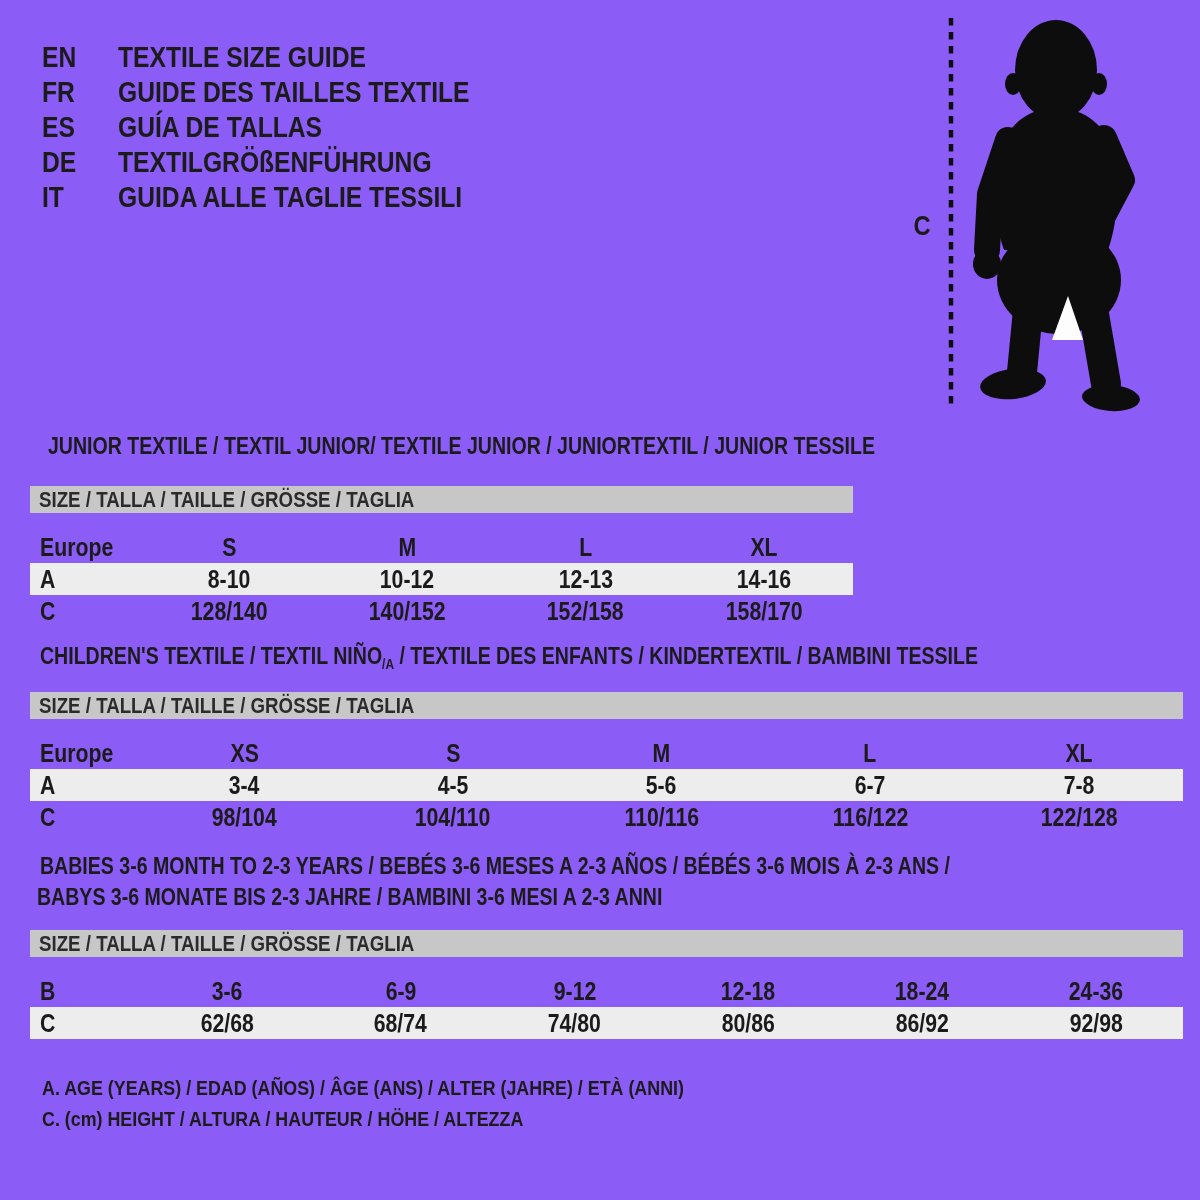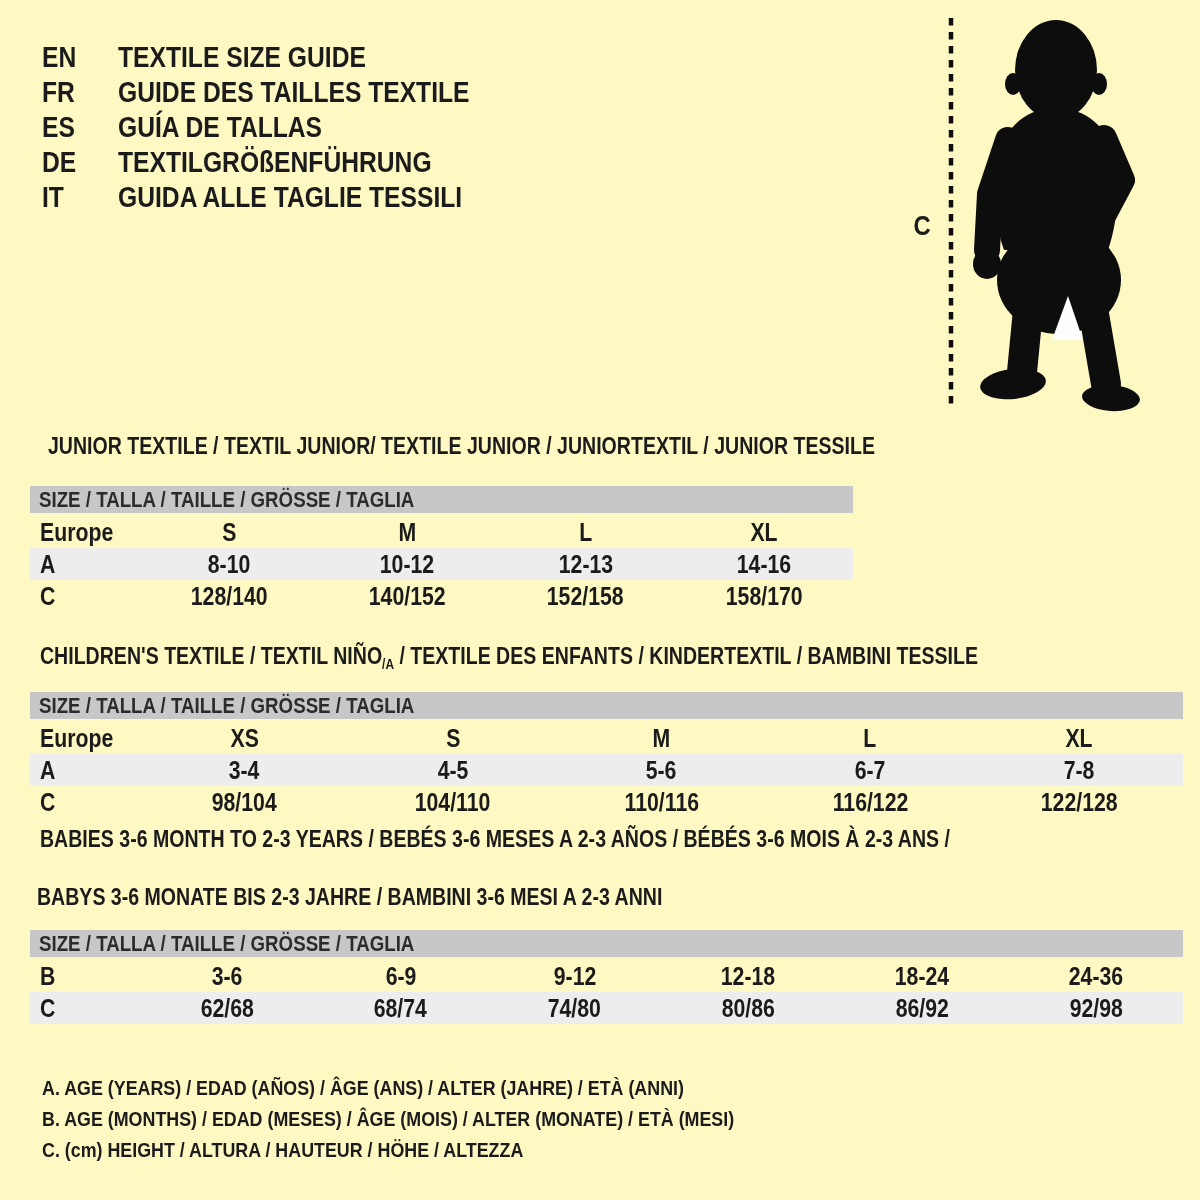--- a/index.html
+++ b/index.html
@@ -1,17 +1,17 @@
 <!DOCTYPE html>
 <html><head>
 <meta charset="utf-8">
 <style>
   html,body { margin:0; padding:0; }
   body { font-family:"Liberation Sans", sans-serif; font-weight:700; color:#1b1b1b; }
-  #canvas { position:relative; width:1200px; height:1200px; background:#fef9c3; overflow:hidden; }
+  #canvas { position:relative; width:1200px; height:1200px; background:#8b5cf6; overflow:hidden; }
 
   
   .cond { display:inline-block; transform:scaleX(0.85); transform-origin:50% 50%; white-space:nowrap; }
   .condL { transform-origin:0 50%; }
 
   
   .lang-block { position:absolute; left:42px; top:40px; }
   .lang-row { display:flex; height:35px; align-items:center; font-size:29px; }
   .lang-code { width:76px; }
 
@@ -19,21 +19,21 @@
   .dash-line { position:absolute; left:946px; top:14px; }
   .measure-c { position:absolute; left:912px; top:210px; font-size:28px; }
   .baby-svg { position:absolute; left:956px; top:12px; }
 
   
   .sec-title { position:absolute; font-size:23px; }
   .sub-a { font-size:14px; vertical-align:-5px; }
 
   
   .tblwrap { position:absolute; }
-  .tbl-head { height:27px; background:#c7c7c7; display:flex; align-items:center; padding-left:9px; font-size:22px; color:#2b2b2b; margin-bottom:3px; }
+  .tbl-head { height:27px; background:#c7c7c7; display:flex; align-items:center; padding-left:9px; font-size:22px; color:#2b2b2b; margin-bottom:18px; }
   .tbody { display:table; width:100%; table-layout:fixed; border-collapse:collapse; font-size:25px; }
   .trow { display:table-row; }
   .trow.alt { background:#ededed; }
   .tcell { display:table-cell; height:32px; text-align:center; vertical-align:middle; }
   .tcell.label { width:100px; text-align:left; padding-left:10px; }
 
   
   .footnotes { position:absolute; left:42px; top:1072px; font-size:21px; }
   .footnote-line { height:31px; display:flex; align-items:center; }
 </style>
@@ -154,21 +154,21 @@
         <div class="tcell label"><span class="cond condL">C</span></div>
         <div class="tcell"><span class="cond">98/104</span></div>
         <div class="tcell"><span class="cond">104/110</span></div>
         <div class="tcell"><span class="cond">110/116</span></div>
         <div class="tcell"><span class="cond">116/122</span></div>
         <div class="tcell"><span class="cond">122/128</span></div>
       </div>
     </div>
   </div>
 
-  <div class="sec-title" style="left:40px; top:826px;">
+  <div class="sec-title" style="left:40px; top:853px;">
     <span class="cond condL">BABIES 3-6 MONTH TO 2-3 YEARS / BEBÉS 3-6 MESES A 2-3 AÑOS / BÉBÉS 3-6 MOIS À 2-3 ANS /</span>
   </div>
   <div class="sec-title" style="left:37px; top:884px;">
     <span class="cond condL">BABYS 3-6 MONATE BIS 2-3 JAHRE / BAMBINI 3-6 MESI A 2-3 ANNI</span>
   </div>
   <div class="tblwrap" style="left:30px; top:930px; width:1153px;">
     <div class="tbl-head">
       <span class="cond condL">SIZE / TALLA / TAILLE / GRÖSSE / TAGLIA</span>
     </div>
     <div class="tbody">
@@ -191,20 +191,17 @@
         <div class="tcell"><span class="cond">92/98</span></div>
       </div>
     </div>
   </div>
 
   <div class="footnotes">
     <div class="footnote-line">
         <span class="cond condL">A. AGE (YEARS) / EDAD (AÑOS) / ÂGE (ANS) / ALTER (JAHRE) / ETÀ (ANNI)</span>
       </div>
     <div class="footnote-line">
-        <span class="cond condL">B. AGE (MONTHS) / EDAD (MESES) / ÂGE (MOIS) / ALTER (MONATE) / ETÀ (MESI)</span>
-      </div>
-    <div class="footnote-line">
         <span class="cond condL">C. (cm) HEIGHT / ALTURA / HAUTEUR / HÖHE / ALTEZZA</span>
       </div>
   </div>
 
 </div>
 
 </body></html>

